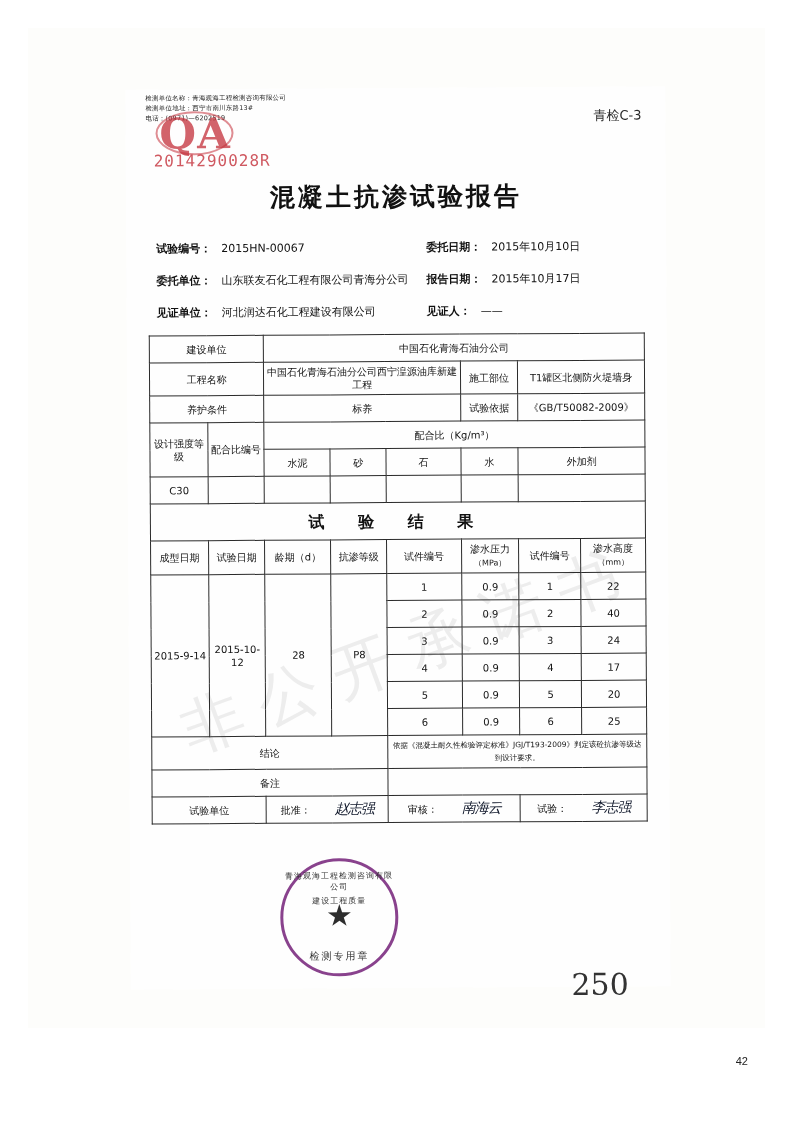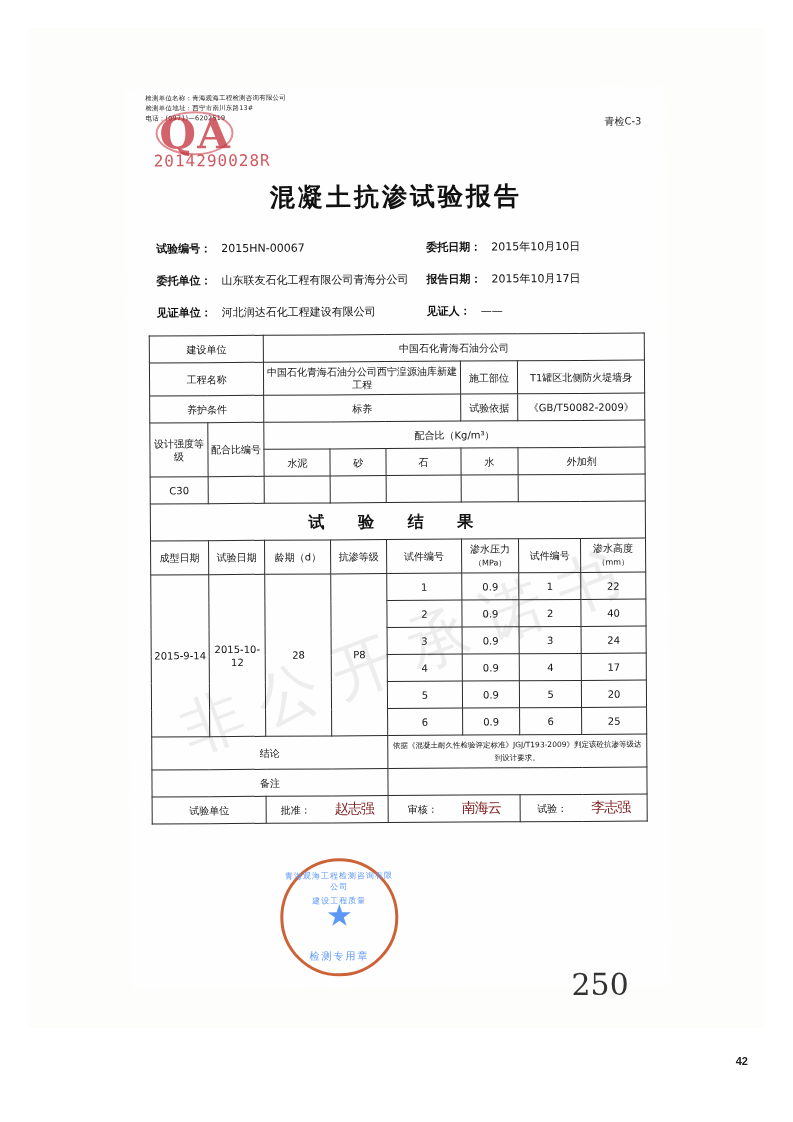--- a/index.html
+++ b/index.html
@@ -33,39 +33,38 @@
     color: #1a1a1a;
     transform: rotate(-0.35deg);
   }
   .page-number {
     position: absolute;
     right: 45px;
     bottom: 55px;
     font-size: 11px;
     color: #222;
     font-family: "Liberation Sans", sans-serif;
-    font-weight: bold;
   }
 
   
   .hdr {
     position: absolute;
     left: 20px;
     top: 4px;
     font-size: 6.5px;
     line-height: 10px;
     color: #2a2a2a;
     letter-spacing: .2px;
   }
   .hdr div { white-space: nowrap; }
   .hdr-right {
     position: absolute;
     right: 24px;
-    top: 28px;
-    font-size: 10px;
+    top: 20px;
+    font-size: 13px;
     color: #2a2a2a;
   }
 
   
   .stamp-top {
     position: absolute;
     left: 26px;
     top: 22px;
     width: 130px;
     height: 58px;
@@ -167,37 +166,38 @@
     line-height: 12px;
   }
   .sig-row td { height: 34px; }
   .sig-cell {
     text-align: left;
     padding-left: 6px;
     position: relative;
   }
   .handwriting {
     font-family: "DejaVu Serif", serif;
+    font-style: italic;
     font-size: 14px;
-    color: #7f1d1d;
+    color: #0f172a;
     margin-left: 24px;
     letter-spacing: -1px;
   }
 
   
   .seal {
     position: absolute;
     left: 150px;
     top: 770px;
     width: 112px;
     height: 112px;
-    border: 3px solid #c2410c;
+    border: 3px solid #701a75;
     border-radius: 50%;
     opacity: .82;
-    color: #3b82f6;
+    color: #000000;
   }
   .seal .star {
     position: absolute;
     left: 50%;
     top: 50%;
     transform: translate(-50%, -56%);
     font-size: 30px;
     line-height: 30px;
   }
   .seal .arc-top {

